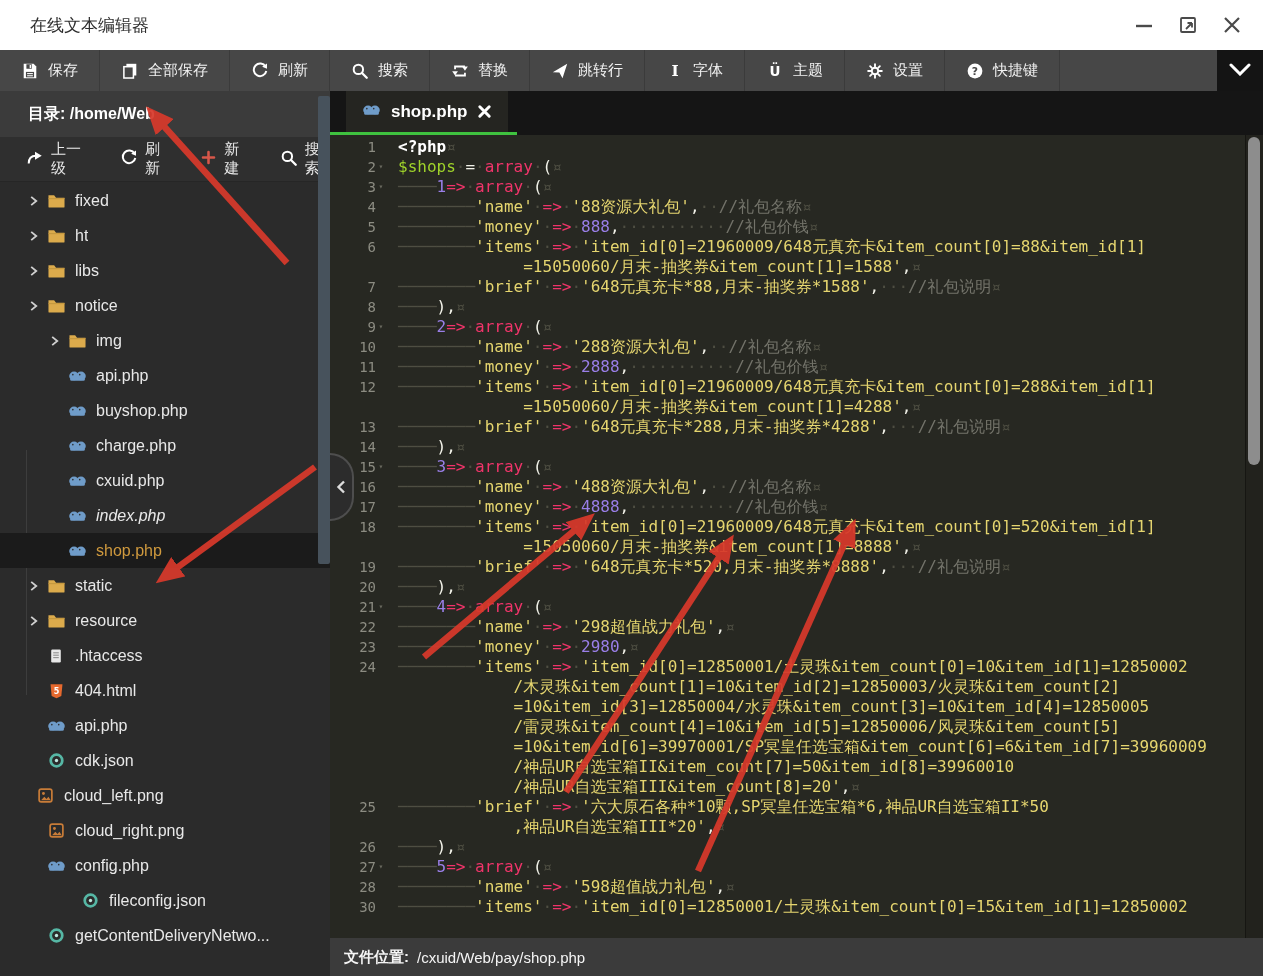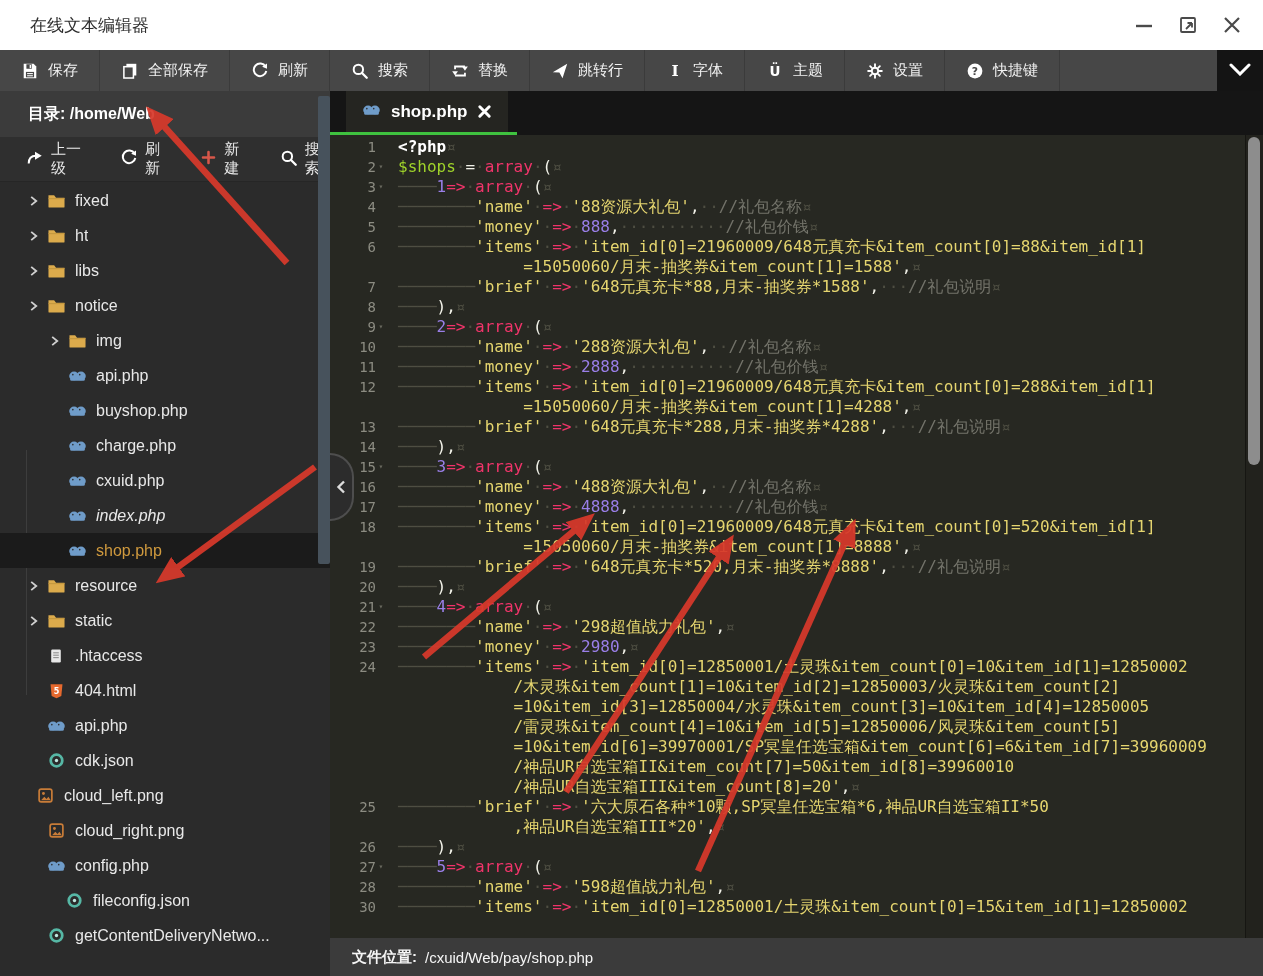--- a/index.html
+++ b/index.html
@@ -65,21 +65,21 @@
   .t-c{color:#73736a;}
   .t-p{color:#f2f2e9;}
   .t-w{color:#4e4e42;}
   .t-x{}
 
   .e-scroll{position:absolute;right:0;top:44px;width:17px;bottom:38px;background:#22221d;border-left:1px solid #161612;}
   .e-thumb{position:absolute;left:2px;top:2px;width:12px;height:328px;background:#8d8d8d;border-radius:6px;cursor:pointer;}
 
   
   .status{position:absolute;left:330px;right:0;bottom:0;height:38px;background:#3b3b3b;color:#f5f5f5;
-          display:flex;align-items:center;gap:8px;padding-left:22px;font-size:15px;}
+          display:flex;align-items:center;gap:8px;padding-left:14px;font-size:15px;}
   .status .lab{font-weight:bold;}
 
   
   .overlay{position:absolute;left:0;top:0;width:1263px;height:976px;z-index:50;pointer-events:none;}
 </style>
 </head>
 <body>
 
 <div class="titlebar">
   <span class="title-text">在线文本编辑器</span>
@@ -405,35 +405,35 @@
           <svg width="11" height="12" viewBox="0 0 12 12">
             <polyline points="3.5,1.5 9,6 3.5,10.5" fill="none" stroke="#cfcfcf" stroke-width="2"></polyline>
           </svg>
         </span>
         <span class="tree-ic">
           <svg width="19" height="17" viewBox="0 0 20 18">
             <path d="M1.5 3.5h6l2 2.5h9v9.5a1 1 0 0 1-1 1h-15a1 1 0 0 1-1-1z" fill="#dcab4c"></path>
             <path d="M1.5 7h17" stroke="#c2963e" stroke-width="1"></path>
           </svg>
         </span>
-        <span class="tree-label">resource</span>
+        <span class="tree-label">static</span>
       </div>
       <div class="tree-row" style="padding-left: 22px;">
         <span class="chev-slot">
           <svg width="11" height="12" viewBox="0 0 12 12">
             <polyline points="3.5,1.5 9,6 3.5,10.5" fill="none" stroke="#cfcfcf" stroke-width="2"></polyline>
           </svg>
         </span>
         <span class="tree-ic">
           <svg width="19" height="17" viewBox="0 0 20 18">
             <path d="M1.5 3.5h6l2 2.5h9v9.5a1 1 0 0 1-1 1h-15a1 1 0 0 1-1-1z" fill="#dcab4c"></path>
             <path d="M1.5 7h17" stroke="#c2963e" stroke-width="1"></path>
           </svg>
         </span>
-        <span class="tree-label">static</span>
+        <span class="tree-label">resource</span>
       </div>
       <div class="tree-row" style="padding-left: 22px;">
         <span class="chev-slot"></span>
         <span class="tree-ic">
           <svg width="16" height="18" viewBox="0 0 20 20">
             <rect x="4" y="2" width="12" height="16" rx="1.5" fill="#e8e8e8"></rect>
             <g stroke="#8f8f8f" stroke-width="1.4">
               <line x1="6.5" y1="6" x2="13.5" y2="6"></line>
               <line x1="6.5" y1="9" x2="13.5" y2="9"></line>
               <line x1="6.5" y1="12" x2="13.5" y2="12"></line>
@@ -507,21 +507,21 @@
               <ellipse cx="7" cy="8.5" rx="5.6" ry="5"></ellipse>
               <ellipse cx="15" cy="8.5" rx="5.6" ry="5"></ellipse>
               <rect x="2.5" y="10.5" width="17" height="3.5" rx="1.5"></rect>
             </g>
             <circle cx="5.6" cy="7" r="0.9" fill="#2b2b2b"></circle>
             <circle cx="13.6" cy="7" r="0.9" fill="#2b2b2b"></circle>
           </svg>
         </span>
         <span class="tree-label">config.php</span>
       </div>
-      <div class="tree-row" style="padding-left: 40px;">
+      <div class="tree-row" style="padding-left: 24px; margin-left: 32px;">
         <span class="chev-slot"></span>
         <span class="tree-ic">
           <svg width="17" height="17" viewBox="0 0 20 20">
             <circle cx="10" cy="10" r="6.8" fill="none" stroke="#56b7a5" stroke-width="3.2"></circle>
             <circle cx="10" cy="10" r="2" fill="#bfe8e0"></circle>
           </svg>
         </span>
         <span class="tree-label">fileconfig.json</span>
       </div>
       <div class="tree-row" style="padding-left: 22px;">

